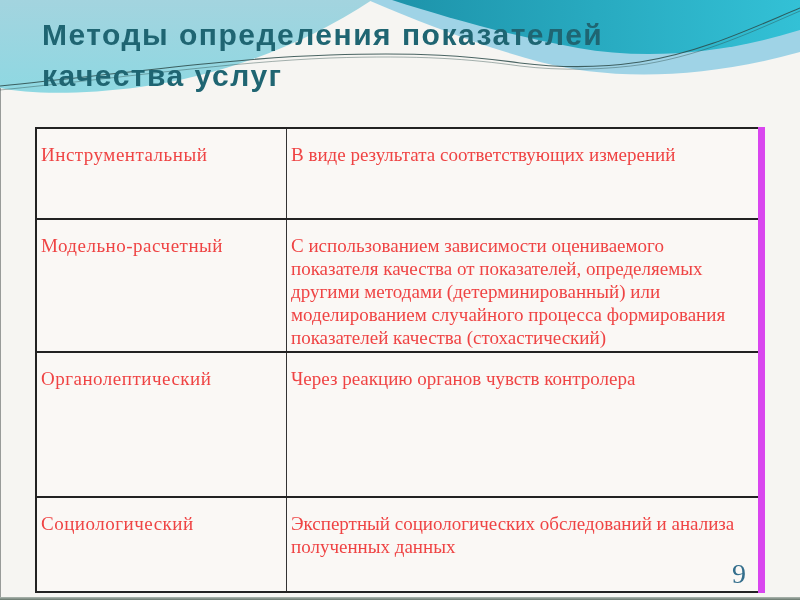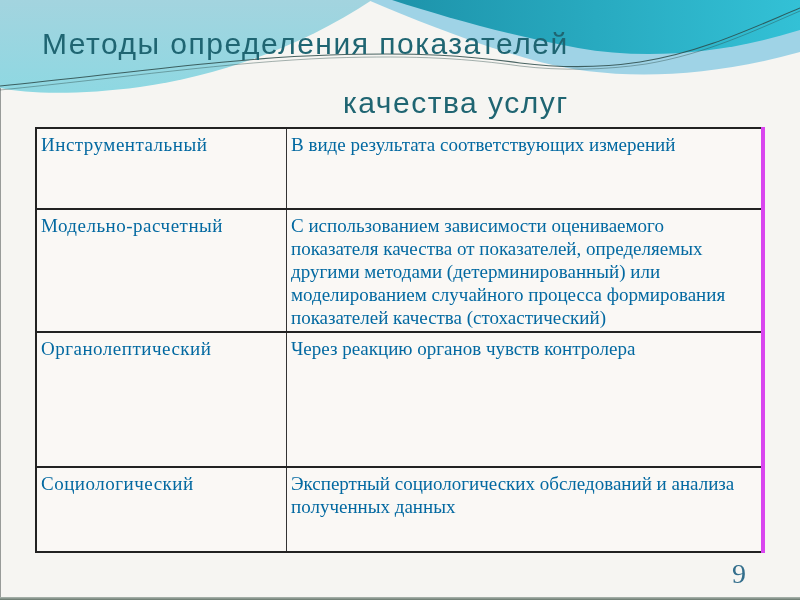--- a/index.html
+++ b/index.html
@@ -5,39 +5,39 @@
   html,body { margin:0; padding:0; background:#d8d8d8; }
   .slide {
     position:relative; width:800px; height:600px; overflow:hidden;
     background:#f6f5f2;
     font-family:"Liberation Sans", sans-serif;
     box-shadow: inset 1px 0 0 rgba(75,80,80,.55), inset 0 1px 0 rgba(75,80,80,.55);
   }
   .header-art { position:absolute; top:0; left:0; display:block; }
   .slide-title {
     position:absolute; left:42px; top:14px; margin:0;
-    font-size:30px; line-height:59px; font-weight:400; letter-spacing:1.5px;
-    color:#1f6572; white-space:pre-line; z-index:3;text-align:right;
+    font-size:30px; line-height:41px; font-weight:700; letter-spacing:1.5px;
+    color:#1f6572; white-space:pre-line; z-index:3;
   }
   table.methods {
     position:absolute; left:35px; top:127px; width:730px;
     border-collapse:collapse; background:#faf8f5; z-index:2;
     table-layout:fixed;
   }
   table.methods { border:2px solid #222; }
   td {
-    vertical-align:top; color:#0369a1;
+    vertical-align:top; color:#ef4444;
     font-family:"Liberation Serif", serif;
     font-size:19px; line-height:23px;
     border-top:2px solid #222; border-bottom:2px solid #222;
-    padding:4px 5px 2px 4px;
+    padding:14px 5px 2px 4px;
     margin-top:12px;
   }
   td.method-cell  { width:240px; border-left:2px solid #222; border-right:1px solid #333; letter-spacing:0.5px; }
-  td.desc-cell    { border-right:4px solid #d946ef; }
+  td.desc-cell    { border-right:7px solid #d946ef; }
   tr:nth-child(1) td { height:73px; }
   tr:nth-child(2) td { height:75px; }
   tr:nth-child(3) td { height:127px; }
   tr:nth-child(4) td { height:77px; }
   tr:nth-child(5) td { height:69px; }
   .page-number {
     position:absolute; top:559px; right:54px;
     font-family:"Liberation Serif", serif; font-size:28px; line-height:30px;
     color:#336e8c; z-index:3;
   }

